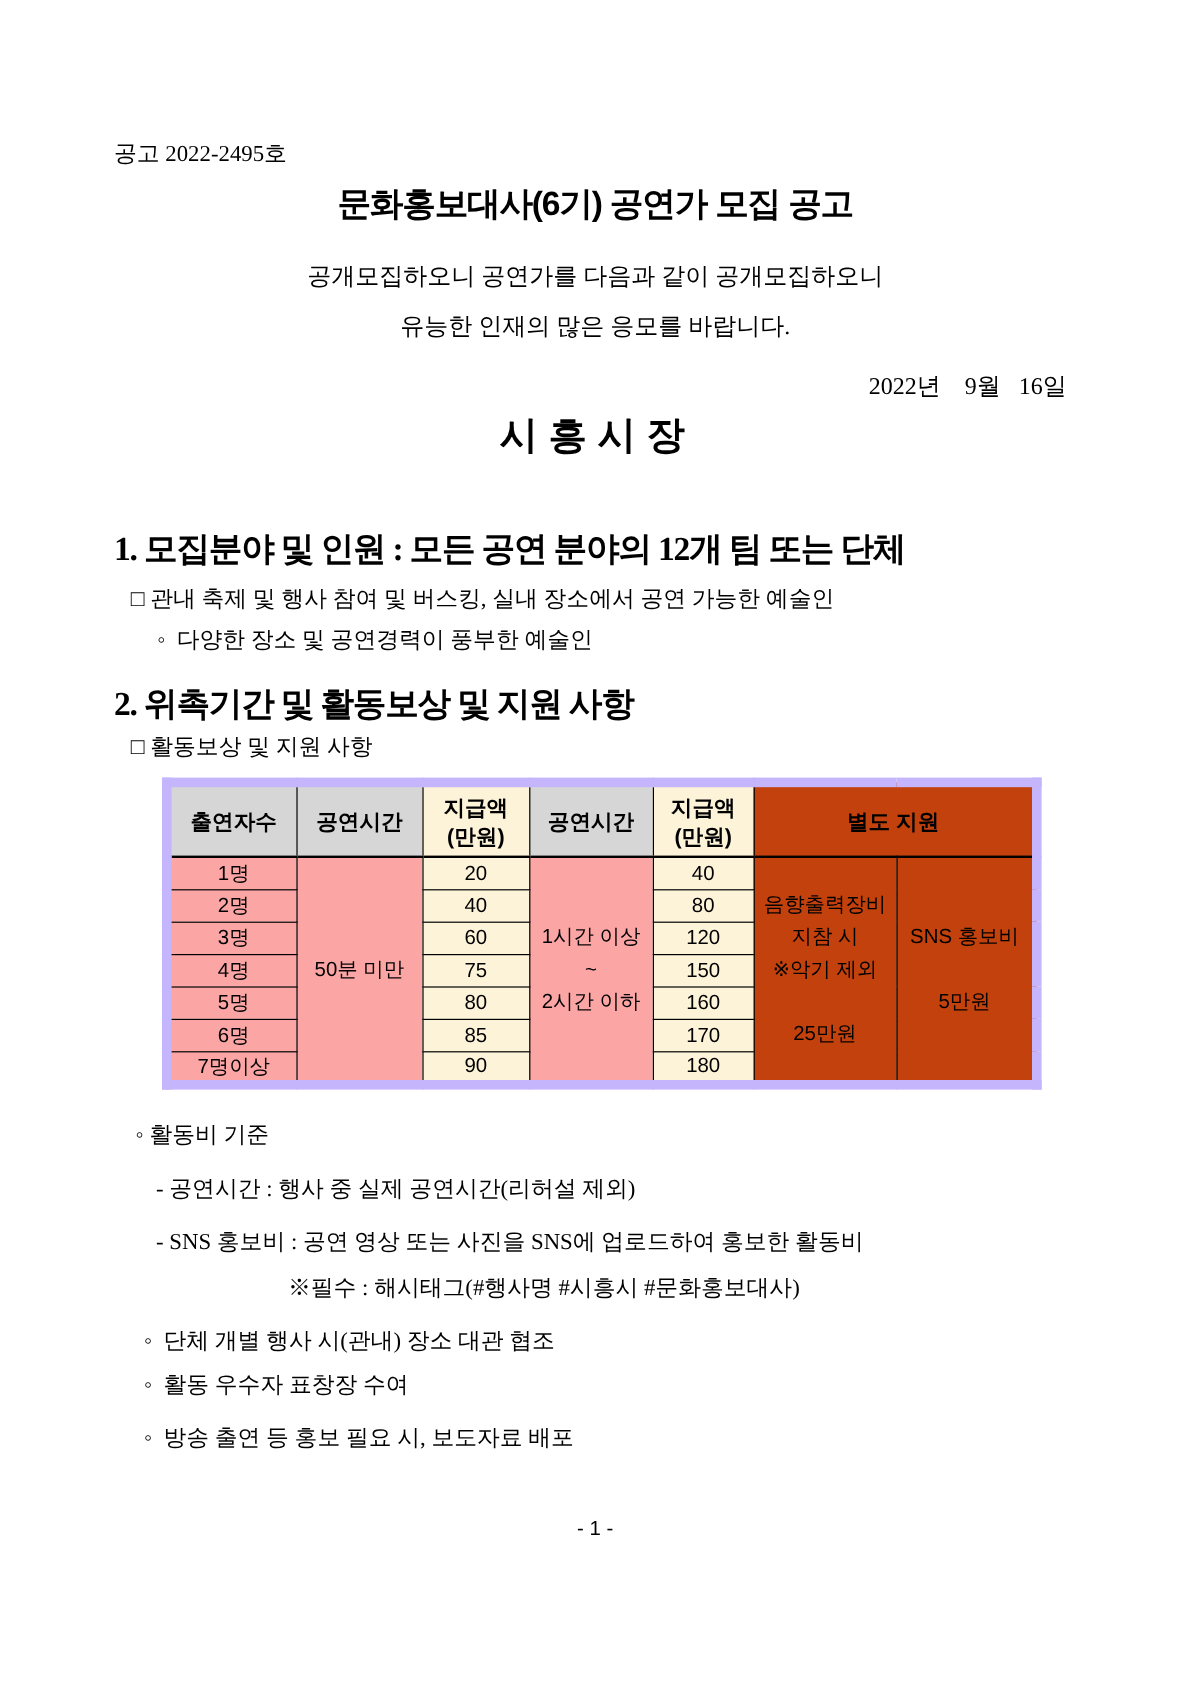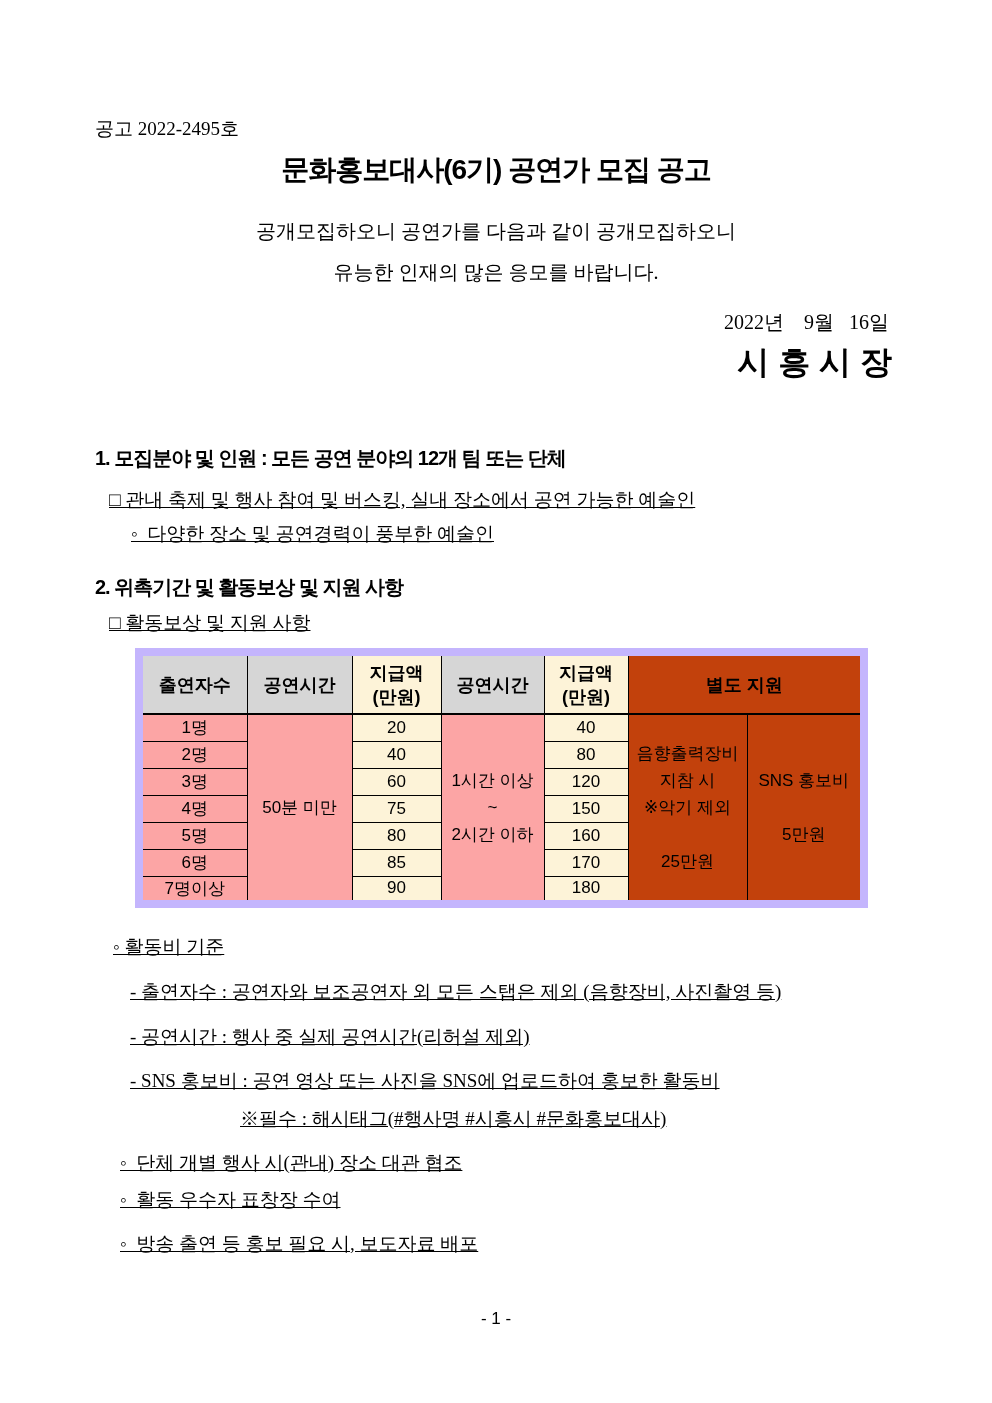--- a/index.html
+++ b/index.html
@@ -28,39 +28,39 @@
     font-weight: bold;
     font-size: 28px;
     line-height: 38px;
     letter-spacing: -1px;
   }
   .subtitle1 { margin-top: 28px; text-align: center; font-size: 20px; line-height: 28px; }
   .subtitle2 { margin-top: 13px; text-align: center; font-size: 20px; line-height: 28px; }
   .doc-date { margin-top: 22px; text-align: right; padding-right: 8px; font-size: 20px; line-height: 28px; }
   .issuer {
     margin-top: 4px;
-    text-align: right;
+    text-align: center;
     padding-right: 5px;
     font-family: "Liberation Sans", "DejaVu Sans", sans-serif;
     font-weight: bold;
     font-size: 32px;
     line-height: 45px;
   }
 
   
   .sec-heading {
-    font-family: Liberation Sans, sans-serif;
+    font-family: Liberation Serif, serif;
     font-weight: bold;
-    font-size: 20px;
+    font-size: 28px;
     line-height: 31px;
     letter-spacing: -1px;
   }
   .sec1-heading { margin-top: 58px; }
   .sec2-heading { margin-top: 25px; }
-  .body-line { font-size: 19px; line-height: 27px; text-decoration: underline; }
+  .body-line { font-size: 19px; line-height: 27px; }
   .sec1-item1 { margin-top: 12px; padding-left: 14px; }
   .sec1-item2 { margin-top: 7px;  padding-left: 36px; }
   .sec2-item1 { margin-top: 11px; padding-left: 14px; }
   .sec2-item2 { margin-top: 6px;  padding-left: 14px; }
 
   
   table.pay-table {
     margin-top: 12px;
     margin-left: 40px;
     border-collapse: collapse;
@@ -195,21 +195,20 @@
       </tr>
       <tr>
         <td class="cell-white">7명이상</td>
         <td class="cell-cream">90</td>
         <td class="cell-cream">180</td>
       </tr>
     </tbody>
   </table>
 
   <div class="body-line note-title pre">◦ 활동비 기준</div>
-  <div class="body-line note-dash note-item1 pre">- 출연자수 : 공연자와 보조공연자 외 모든 스탭은 제외 (음향장비, 사진촬영 등)</div>
   <div class="body-line note-dash note-item2 pre">- 공연시간 : 행사 중 실제 공연시간(리허설 제외)</div>
   <div class="body-line note-dash note-item3 pre">- SNS 홍보비 : 공연 영상 또는 사진을 SNS에 업로드하여 홍보한 활동비</div>
   <div class="body-line note-hash pre">※필수 : 해시태그(#행사명 #시흥시 #문화홍보대사)</div>
   <div class="body-line note-circ note-item5 pre">◦  단체 개별 행사 시(관내) 장소 대관 협조</div>
   <div class="body-line note-circ note-item7 pre">◦  활동 우수자 표창장 수여</div>
   <div class="body-line note-circ note-item6 pre">◦  방송 출연 등 홍보 필요 시, 보도자료 배포</div>
 
   <div class="page-number pre">- 1 -</div>
 
 </div>

